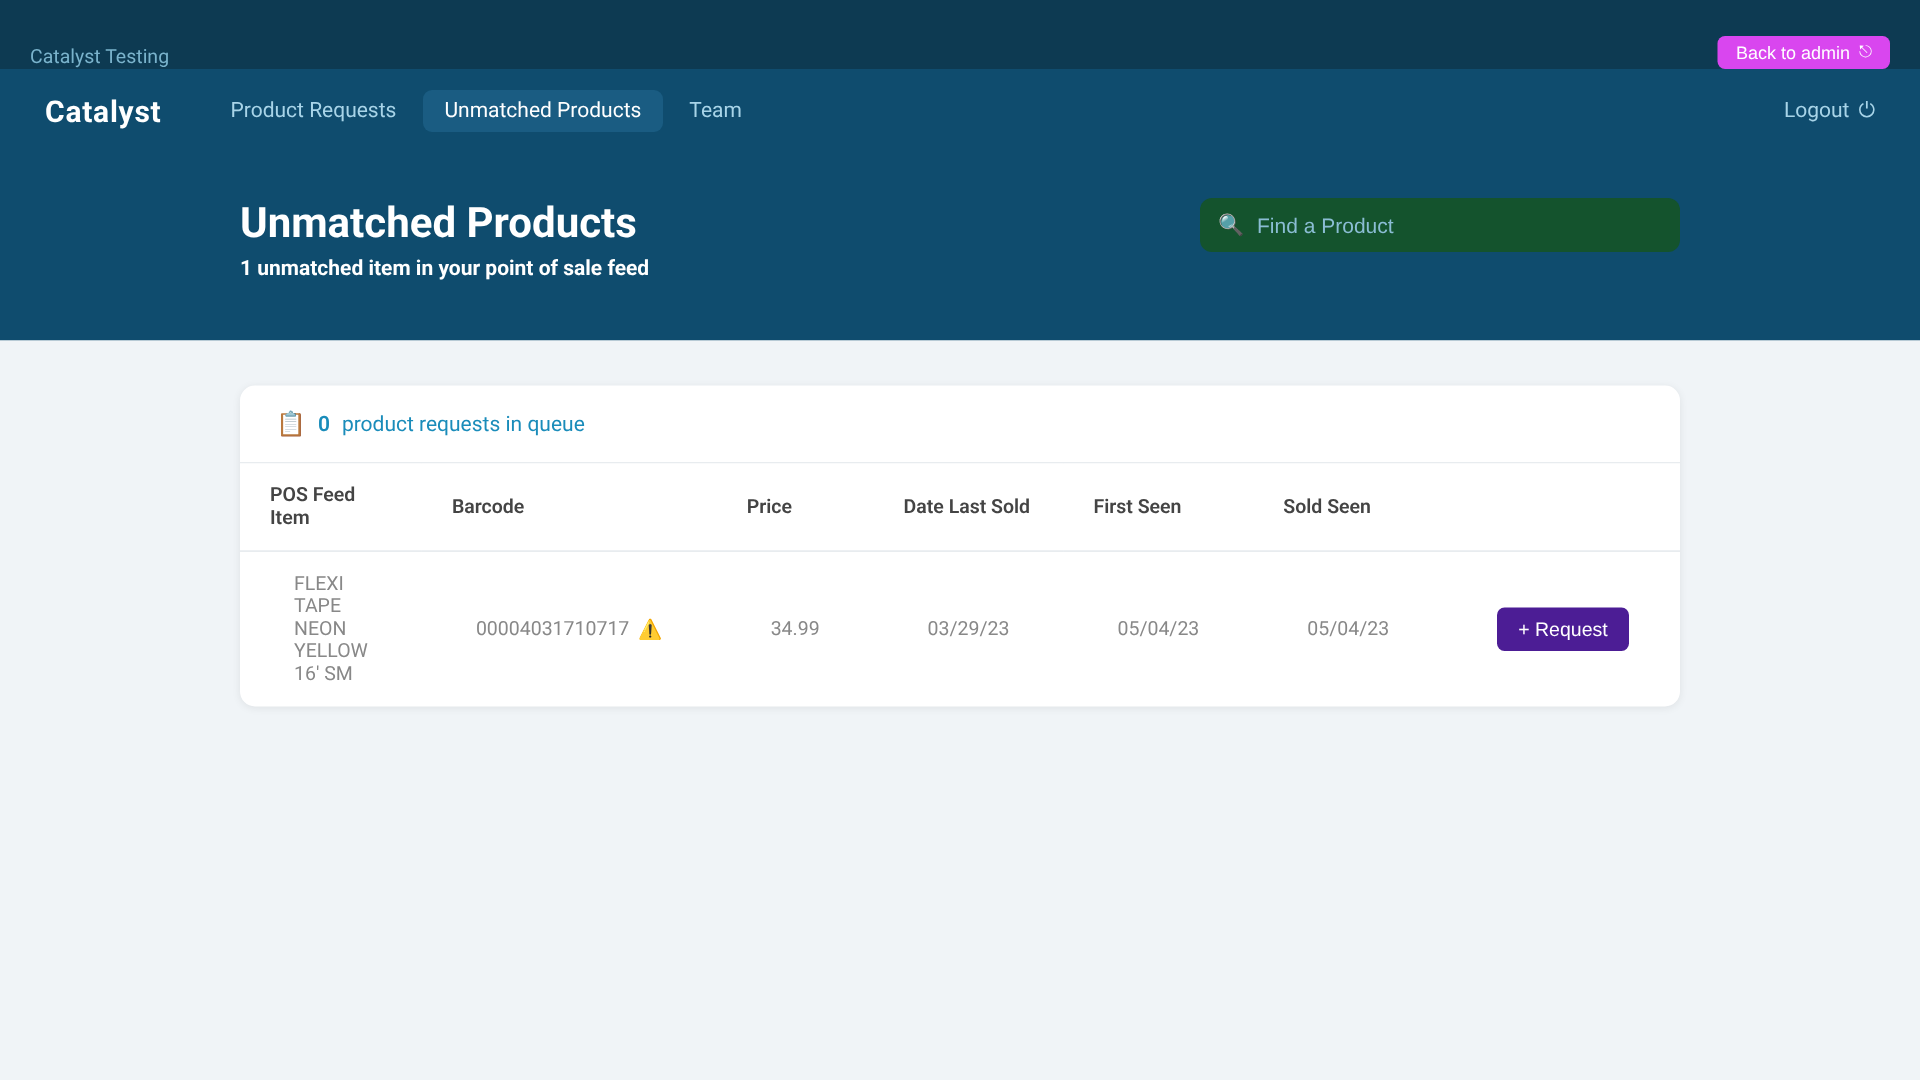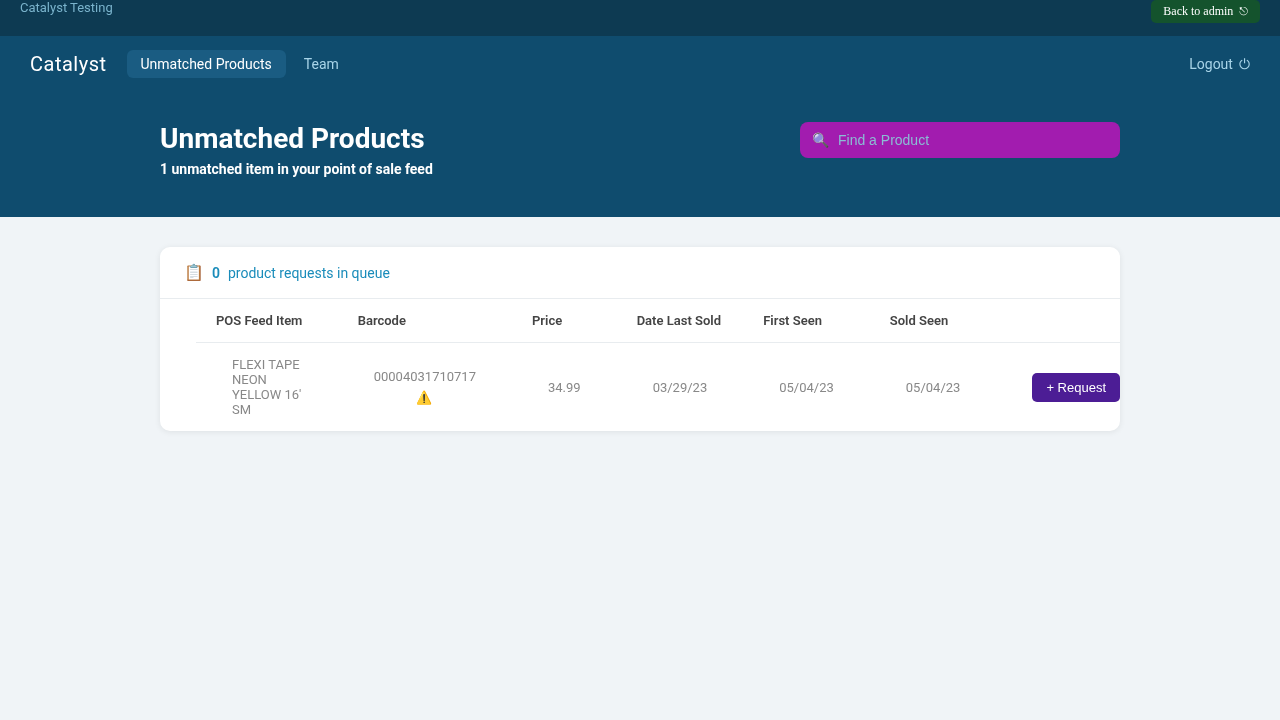--- a/index.html
+++ b/index.html
@@ -1,61 +1,60 @@
 <!DOCTYPE html>
 <html><head>
   <meta charset="utf-8">
   <style>
     * { box-sizing: border-box; margin: 0; padding: 0; }
     body { font-family: -apple-system, BlinkMacSystemFont, 'Segoe UI', Roboto, sans-serif; background: #f0f4f7; min-height: 720px; }
 
     
     .top-bar {
       background: #0d3a52;
-      height: 36px;
-      display: flex;
-      align-items: flex-start;
+      height: 46px;
+      display: flex;
+      align-items: flex-end;
       justify-content: space-between;
       padding: 0 20px;
     }
     .top-bar-title {
       color: #7ab3cc;
       font-size: 13px;
     }
     .back-to-admin-btn {
-      background: #14532d;
+      background: #d946ef;
       color: #fff;
       border: none;
       border-radius: 5px;
       padding: 4px 12px;
       font-size: 12px;
       cursor: pointer;
       display: flex;
       align-items: center;
       gap: 6px;
-      font-family: Liberation Serif, serif;
     }
     .back-to-admin-btn .ext-icon {
       font-size: 11px;
     }
 
     
     .nav-bar {
       background: #0f4c6e;
       height: 56px;
       display: flex;
       align-items: center;
       padding: 0 30px;
       gap: 8px;
     }
     .nav-logo {
       color: #fff;
       font-size: 20px;
-      font-weight: 400;
-      margin-right: 12px;
+      font-weight: 700;
+      margin-right: 24px;
       letter-spacing: 0.5px;
     }
     .nav-links {
       display: flex;
       align-items: center;
       gap: 4px;
       flex: 1;
     }
     .nav-link {
       color: #a8d4e8;
@@ -103,21 +102,21 @@
     }
     .search-box {
       position: relative;
       width: 320px;
     }
     .search-box input {
       width: 100%;
       padding: 10px 14px 10px 38px;
       border-radius: 8px;
       border: none;
-      background: #a21caf;
+      background: #14532d;
       color: #cce4f0;
       font-size: 14px;
       outline: none;
     }
     .search-box input::placeholder {
       color: #8bbdd4;
     }
     .search-icon {
       position: absolute;
       left: 12px;
@@ -153,21 +152,20 @@
     .queue-count {
       color: #1a8cba;
       font-weight: 600;
     }
     .queue-text {
       color: #1a8cba;
     }
     .table {
       width: 100%;
       border-collapse: collapse;
-      margin-left: 36px;
     }
     .table th {
       text-align: left;
       padding: 14px 20px;
       font-size: 13px;
       font-weight: 600;
       color: #444;
       border-bottom: 1px solid #e8ecef;
       background: #fff;
     }
@@ -177,21 +175,20 @@
       color: #888;
       border-bottom: 1px solid #f0f0f0;
     }
     .table tr:last-child td {
       border-bottom: none;
     }
     .barcode-cell {
       display: flex;
       align-items: center;
       gap: 6px;
-      flex-direction: column;
     }
     .warning-icon {
       color: #f0b429;
       font-size: 13px;
     }
     .request-btn {
       background: #4c1d95;
       color: #fff;
       border: none;
       border-radius: 5px;
@@ -208,20 +205,21 @@
   <span class="top-bar-title">Catalyst Testing</span>
   <button class="back-to-admin-btn">
     <span>Back to admin</span>
     <span class="ext-icon">⎋</span>
   </button>
 </div>
 
 <nav class="nav-bar">
   <span class="nav-logo">Catalyst</span>
   <div class="nav-links">
+    <a class="nav-link">Product Requests</a>
     <a class="nav-link active">Unmatched Products</a>
     <a class="nav-link">Team</a>
   </div>
   <div class="nav-right">
     <span>Logout</span>
     <span>⏻</span>
   </div>
 </nav>
 
 <div class="page-content">

